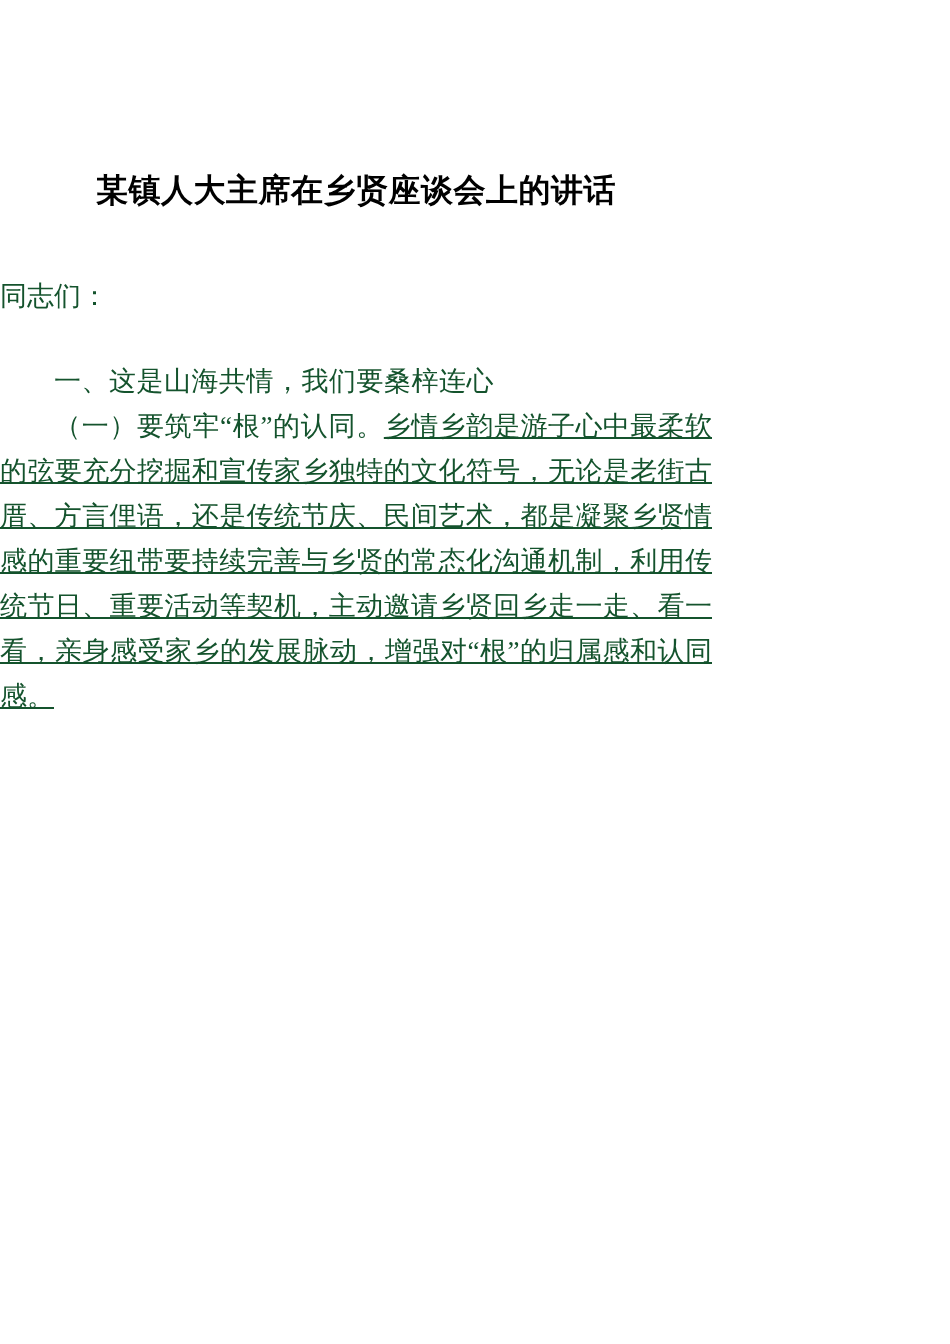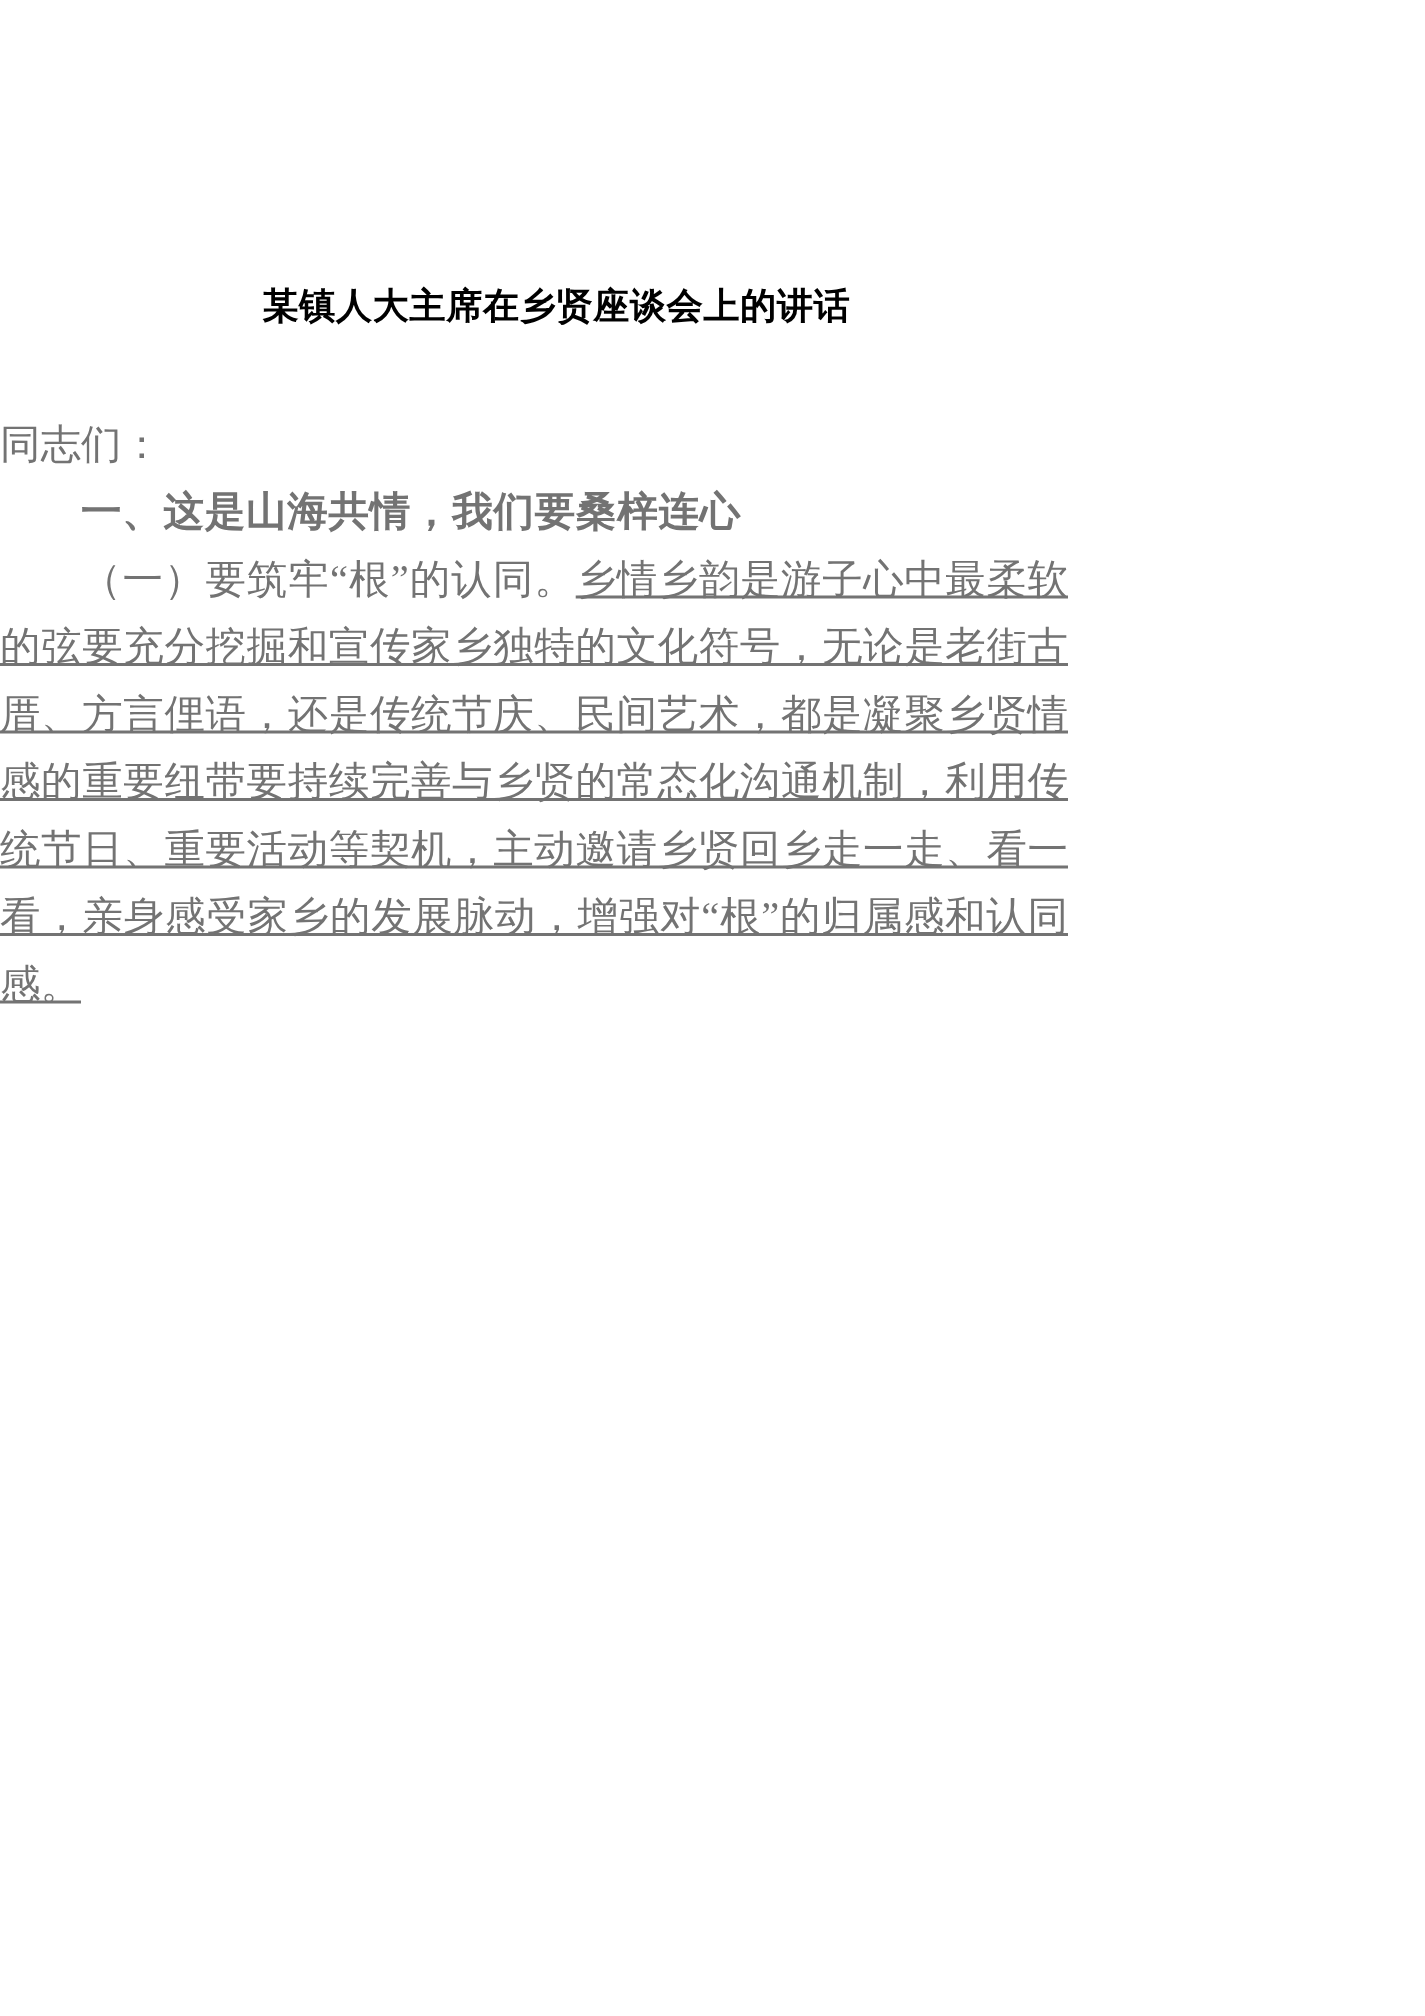--- a/index.html
+++ b/index.html
@@ -16,25 +16,25 @@
   .page {
     position: relative;
     width: 950px;
     height: 1344px;
     background: #ffffff;
     overflow: hidden;
     box-sizing: border-box;
   }
   
   .doc-title {
-    margin: 15px;
+    margin: 0;
     padding: 0;
     font-family: "Liberation Serif", "DejaVu Serif", serif;
     font-weight: 700;
-    font-size: 24px;
+    font-size: 32px;
     line-height: 44px;
     letter-spacing: 0.5px;
     text-align: center;
     color: #000000;
     position: absolute;
     left: 0;
     top: 168px;
     width: 712px;
   }
   
@@ -45,34 +45,35 @@
     width: 712px;
   }
   p.para {
     margin: 0;
     padding: 0;
     font-family: "Liberation Serif", "DejaVu Serif", serif;
     font-size: 27px;
     line-height: 45px;
     text-align: justify;
     text-justify: inter-ideograph;
-    color: #737373;
+    color: #14532d;
     word-break: break-all;
   }
   p.para.indent {
     text-indent: 2em;
   }
   p.salutation {
     text-indent: 0;
   }
   
   p.heading-1 {
-    font-weight: 700;
+    font-weight: 400;
     text-indent: 2em;
     letter-spacing: 0.5px;
+    margin-top: 40px;
   }
   span.lead-bold {
     font-weight: 400;
     letter-spacing: 0.3px;
   }
   span.run {
     font-weight: 400;
     text-decoration: underline;
   }
 </style>

